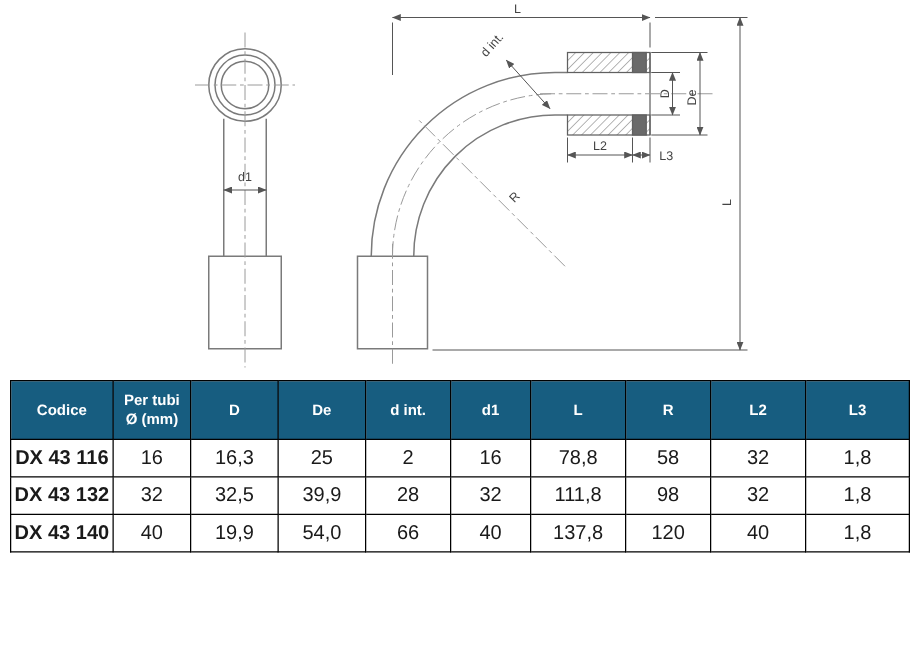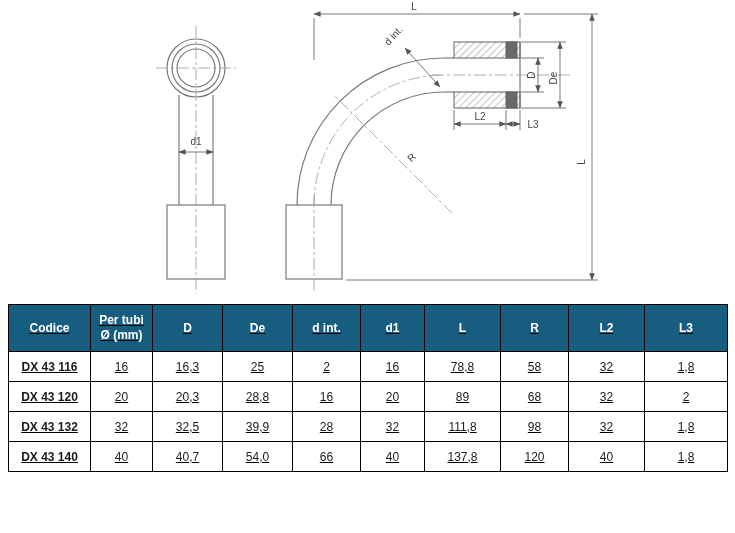--- a/index.html
+++ b/index.html
@@ -5,29 +5,29 @@
   html,body { margin:0; padding:0; background:#ffffff; }
   .page {
     width:735px; height:533px; background:#ffffff; position:relative;
     overflow:hidden; font-family:"Liberation Sans", sans-serif;
   }
   .drawing-area { display:block; width:735px; height:300px; }
   svg text { font-family:"Liberation Sans", sans-serif; }
   .dim-label { font-size:10px; fill:#444; }
   table.spec {
     border-collapse:collapse; table-layout:fixed;
-    width:719px; margin:4px 4px 0 8px;text-decoration:underline;
+    width:719px; margin:4px 4px 0 8px;
   }
   table.spec th {
     background:#175d80; color:#ffffff; font-size:12px; font-weight:bold;
     border:1px solid #000000; padding:3px 2px; height:40px;
     vertical-align:middle; text-align:center; white-space:pre-line; line-height:1.25;
   }
   table.spec td {
-    border:1px solid #000000; font-size:12px; color:#1a1a1a;
+    border:1px solid #000000; font-size:16px; color:#1a1a1a;
     text-align:center; vertical-align:middle; padding:0; height:29px;
     background:#ffffff;
   }
   table.spec td.code { font-weight:bold; }
 </style>
 </head>
 <body>
 
 <div class="page">
 
@@ -160,47 +160,35 @@
         <td>16,3</td>
         <td>25</td>
         <td>2</td>
         <td>16</td>
         <td>78,8</td>
         <td>58</td>
         <td>32</td>
         <td>1,8</td>
       </tr>
       <tr>
-        <td class="code">DX 43 120</td>
-        <td>20</td>
-        <td>20,3</td>
-        <td>28,8</td>
-        <td>16</td>
-        <td>20</td>
-        <td>89</td>
-        <td>68</td>
-        <td>32</td>
-        <td>2</td>
-      </tr>
-      <tr>
         <td class="code">DX 43 132</td>
         <td>32</td>
         <td>32,5</td>
         <td>39,9</td>
         <td>28</td>
         <td>32</td>
         <td>111,8</td>
         <td>98</td>
         <td>32</td>
         <td>1,8</td>
       </tr>
       <tr>
         <td class="code">DX 43 140</td>
         <td>40</td>
-        <td>40,7</td>
+        <td>19,9</td>
         <td>54,0</td>
         <td>66</td>
         <td>40</td>
         <td>137,8</td>
         <td>120</td>
         <td>40</td>
         <td>1,8</td>
       </tr>
     </tbody>
   </table>

